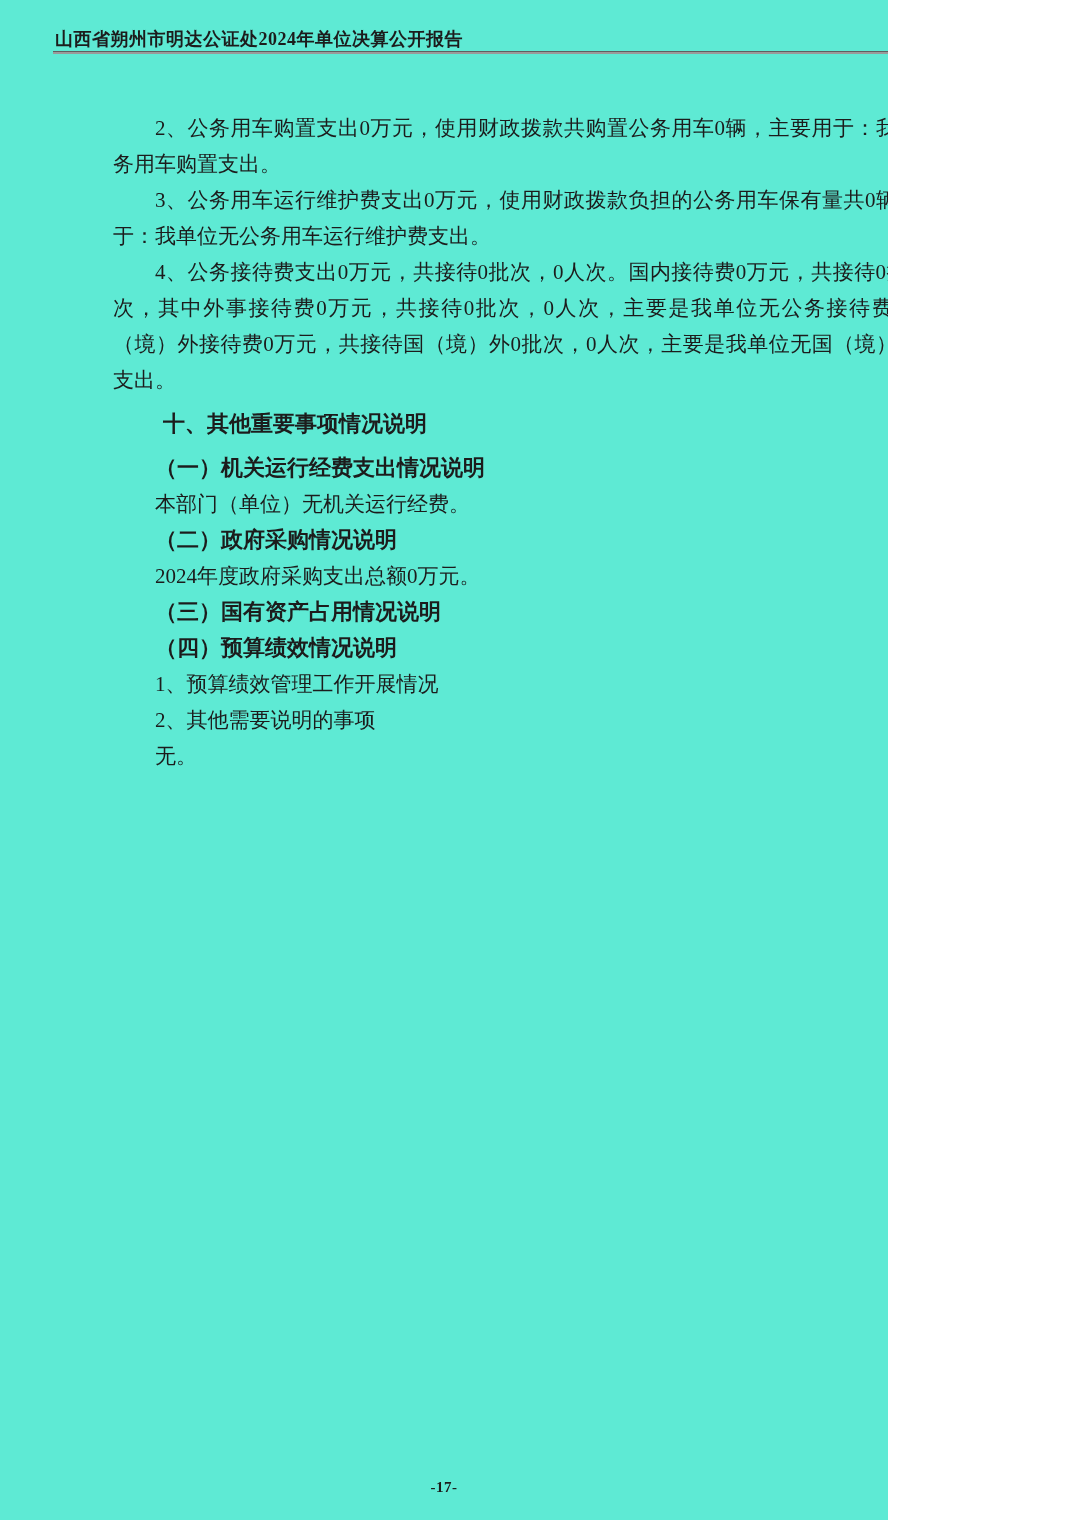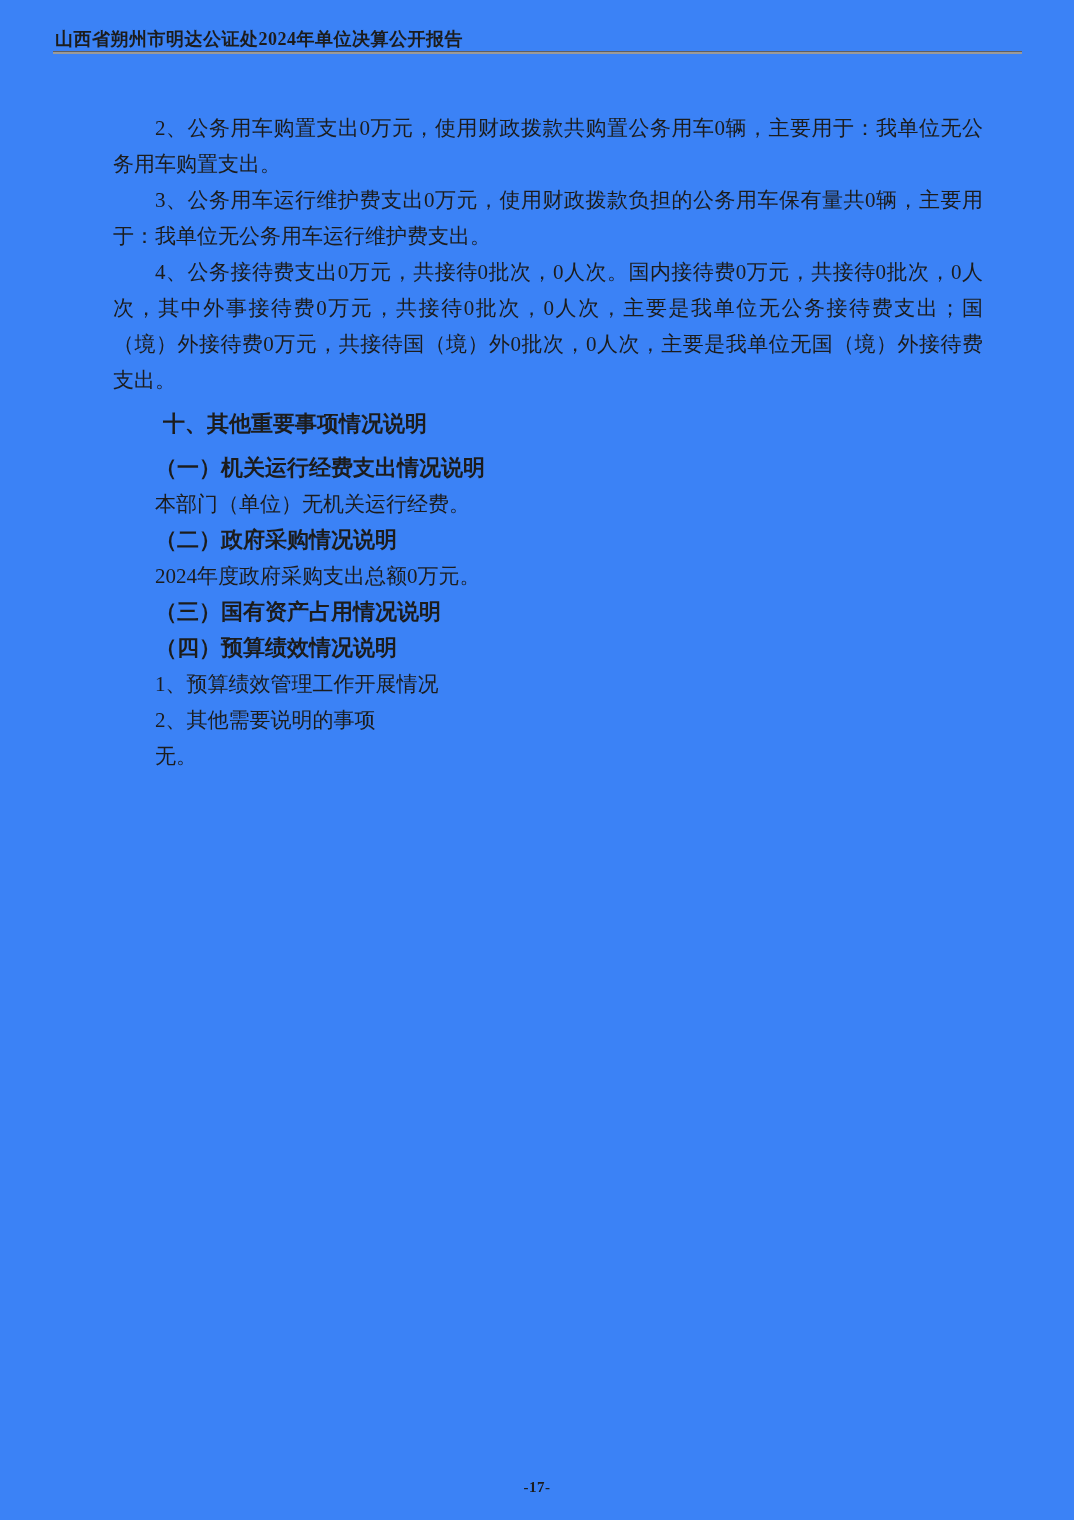--- a/index.html
+++ b/index.html
@@ -2,23 +2,23 @@
 <html><head>
 <meta charset="utf-8">
 <style>
   html, body {
     margin: 0;
     padding: 0;
     background: #ffffff;
   }
   .page {
     position: relative;
-    width: 1074px;
+    width: 888px;
     height: 1520px;
-    background: #3b82f6;
+    background: #5eead4;
     color: #1c1c1c;
     overflow: hidden;
   }
   .doc-header-title {
     position: absolute;
     left: 55px;
     top: 27px;
     font-family: "Liberation Serif", serif;
     font-weight: bold;
     font-size: 18px;

